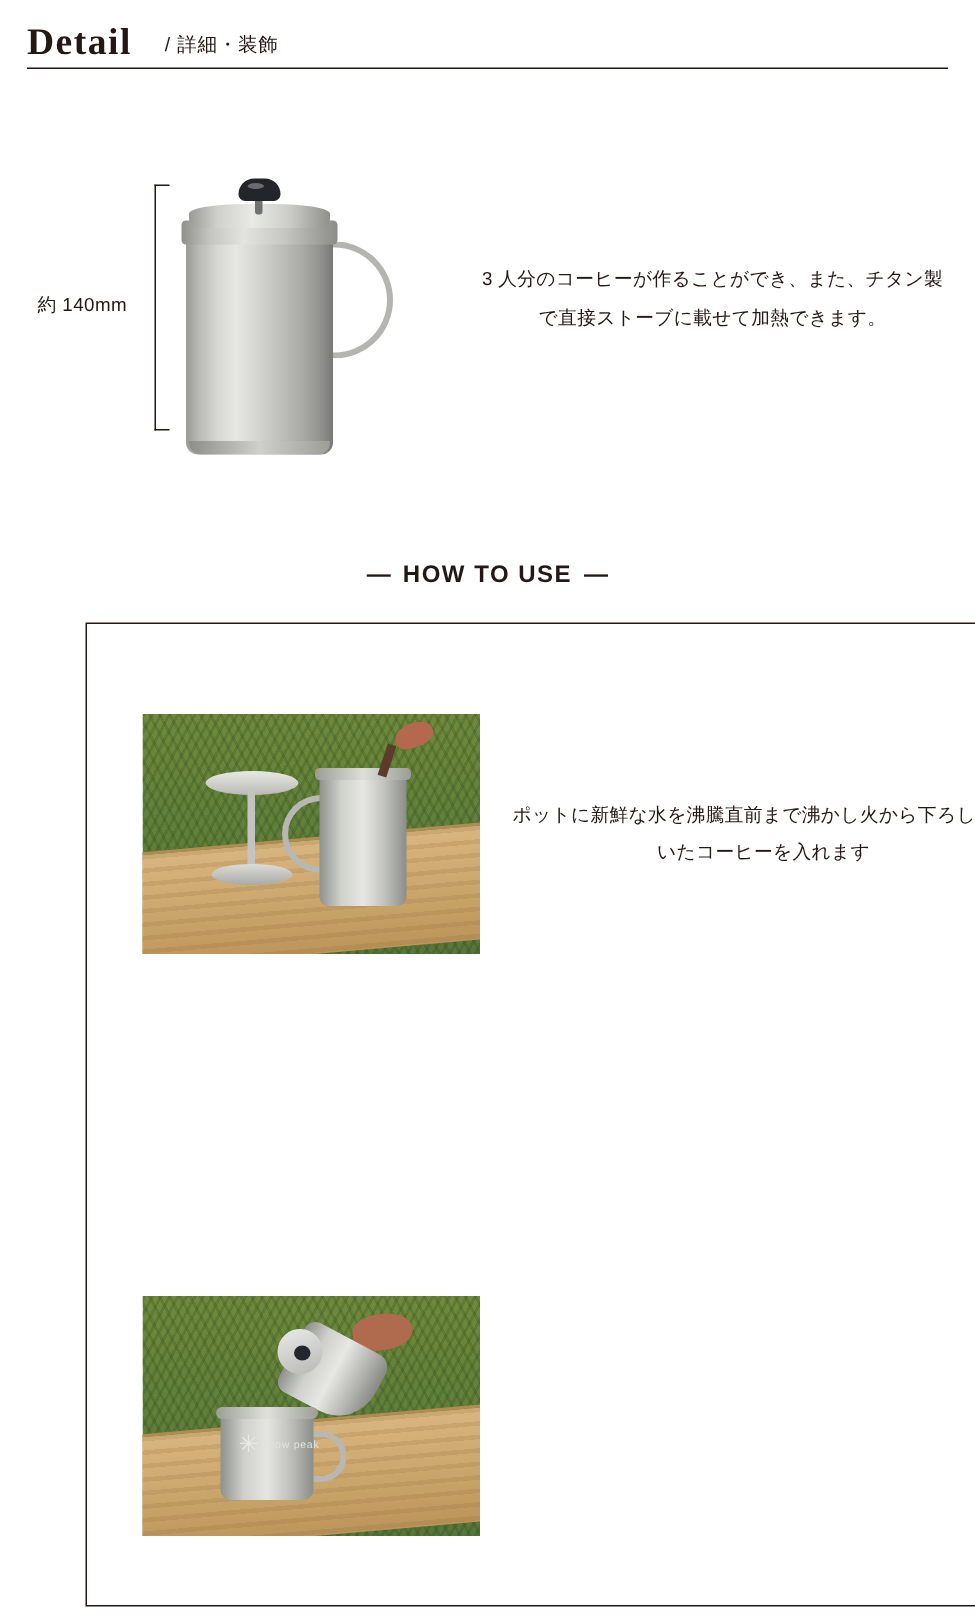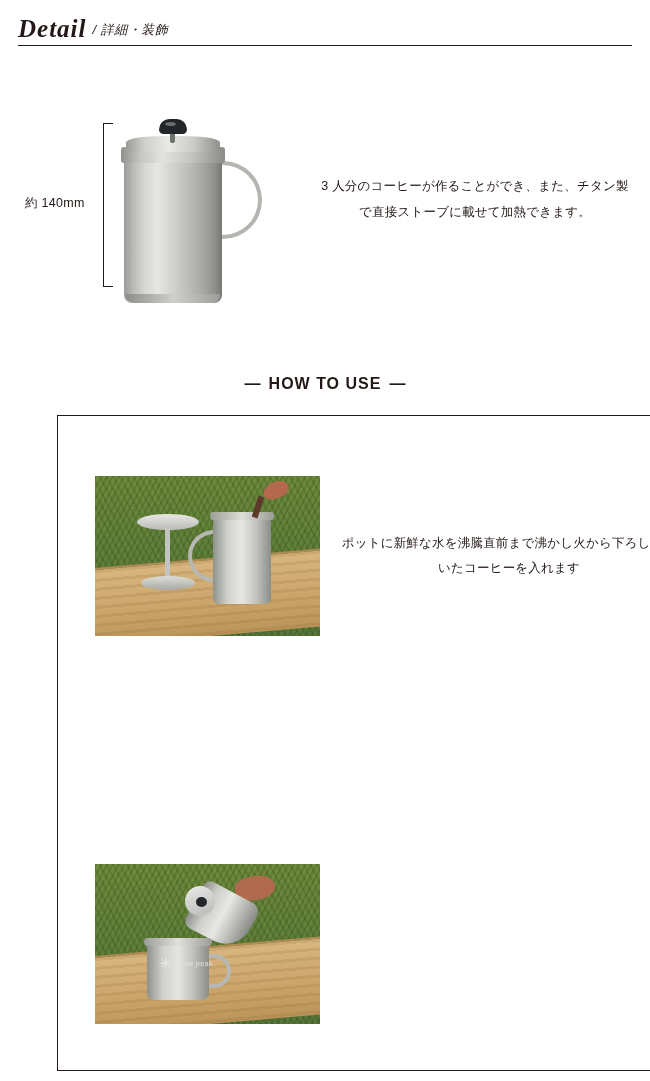--- a/index.html
+++ b/index.html
@@ -22,32 +22,31 @@
   .detail-header {
     position: absolute;
     left: 18px;
     top: 8px;
     width: 614px;
     height: 38px;
     border-bottom: 1px solid #231815;
     display: flex;
     align-items: flex-end;
     padding-bottom: 4px;
-    font-style: italic;
   }
   .detail-title {
     font-family: "Liberation Serif", serif;
     font-size: 25px;
     font-weight: bold;
     letter-spacing: 1px;
     line-height: 1;
   }
   .detail-sub {
     font-size: 13px;
-    margin-left: 6px;
+    margin-left: 22px;
     padding-bottom: 2px;
     letter-spacing: 0.5px;
   }
 
   
   .product-area {
     position: absolute;
     left: 0;
     top: 55px;
     width: 650px;

